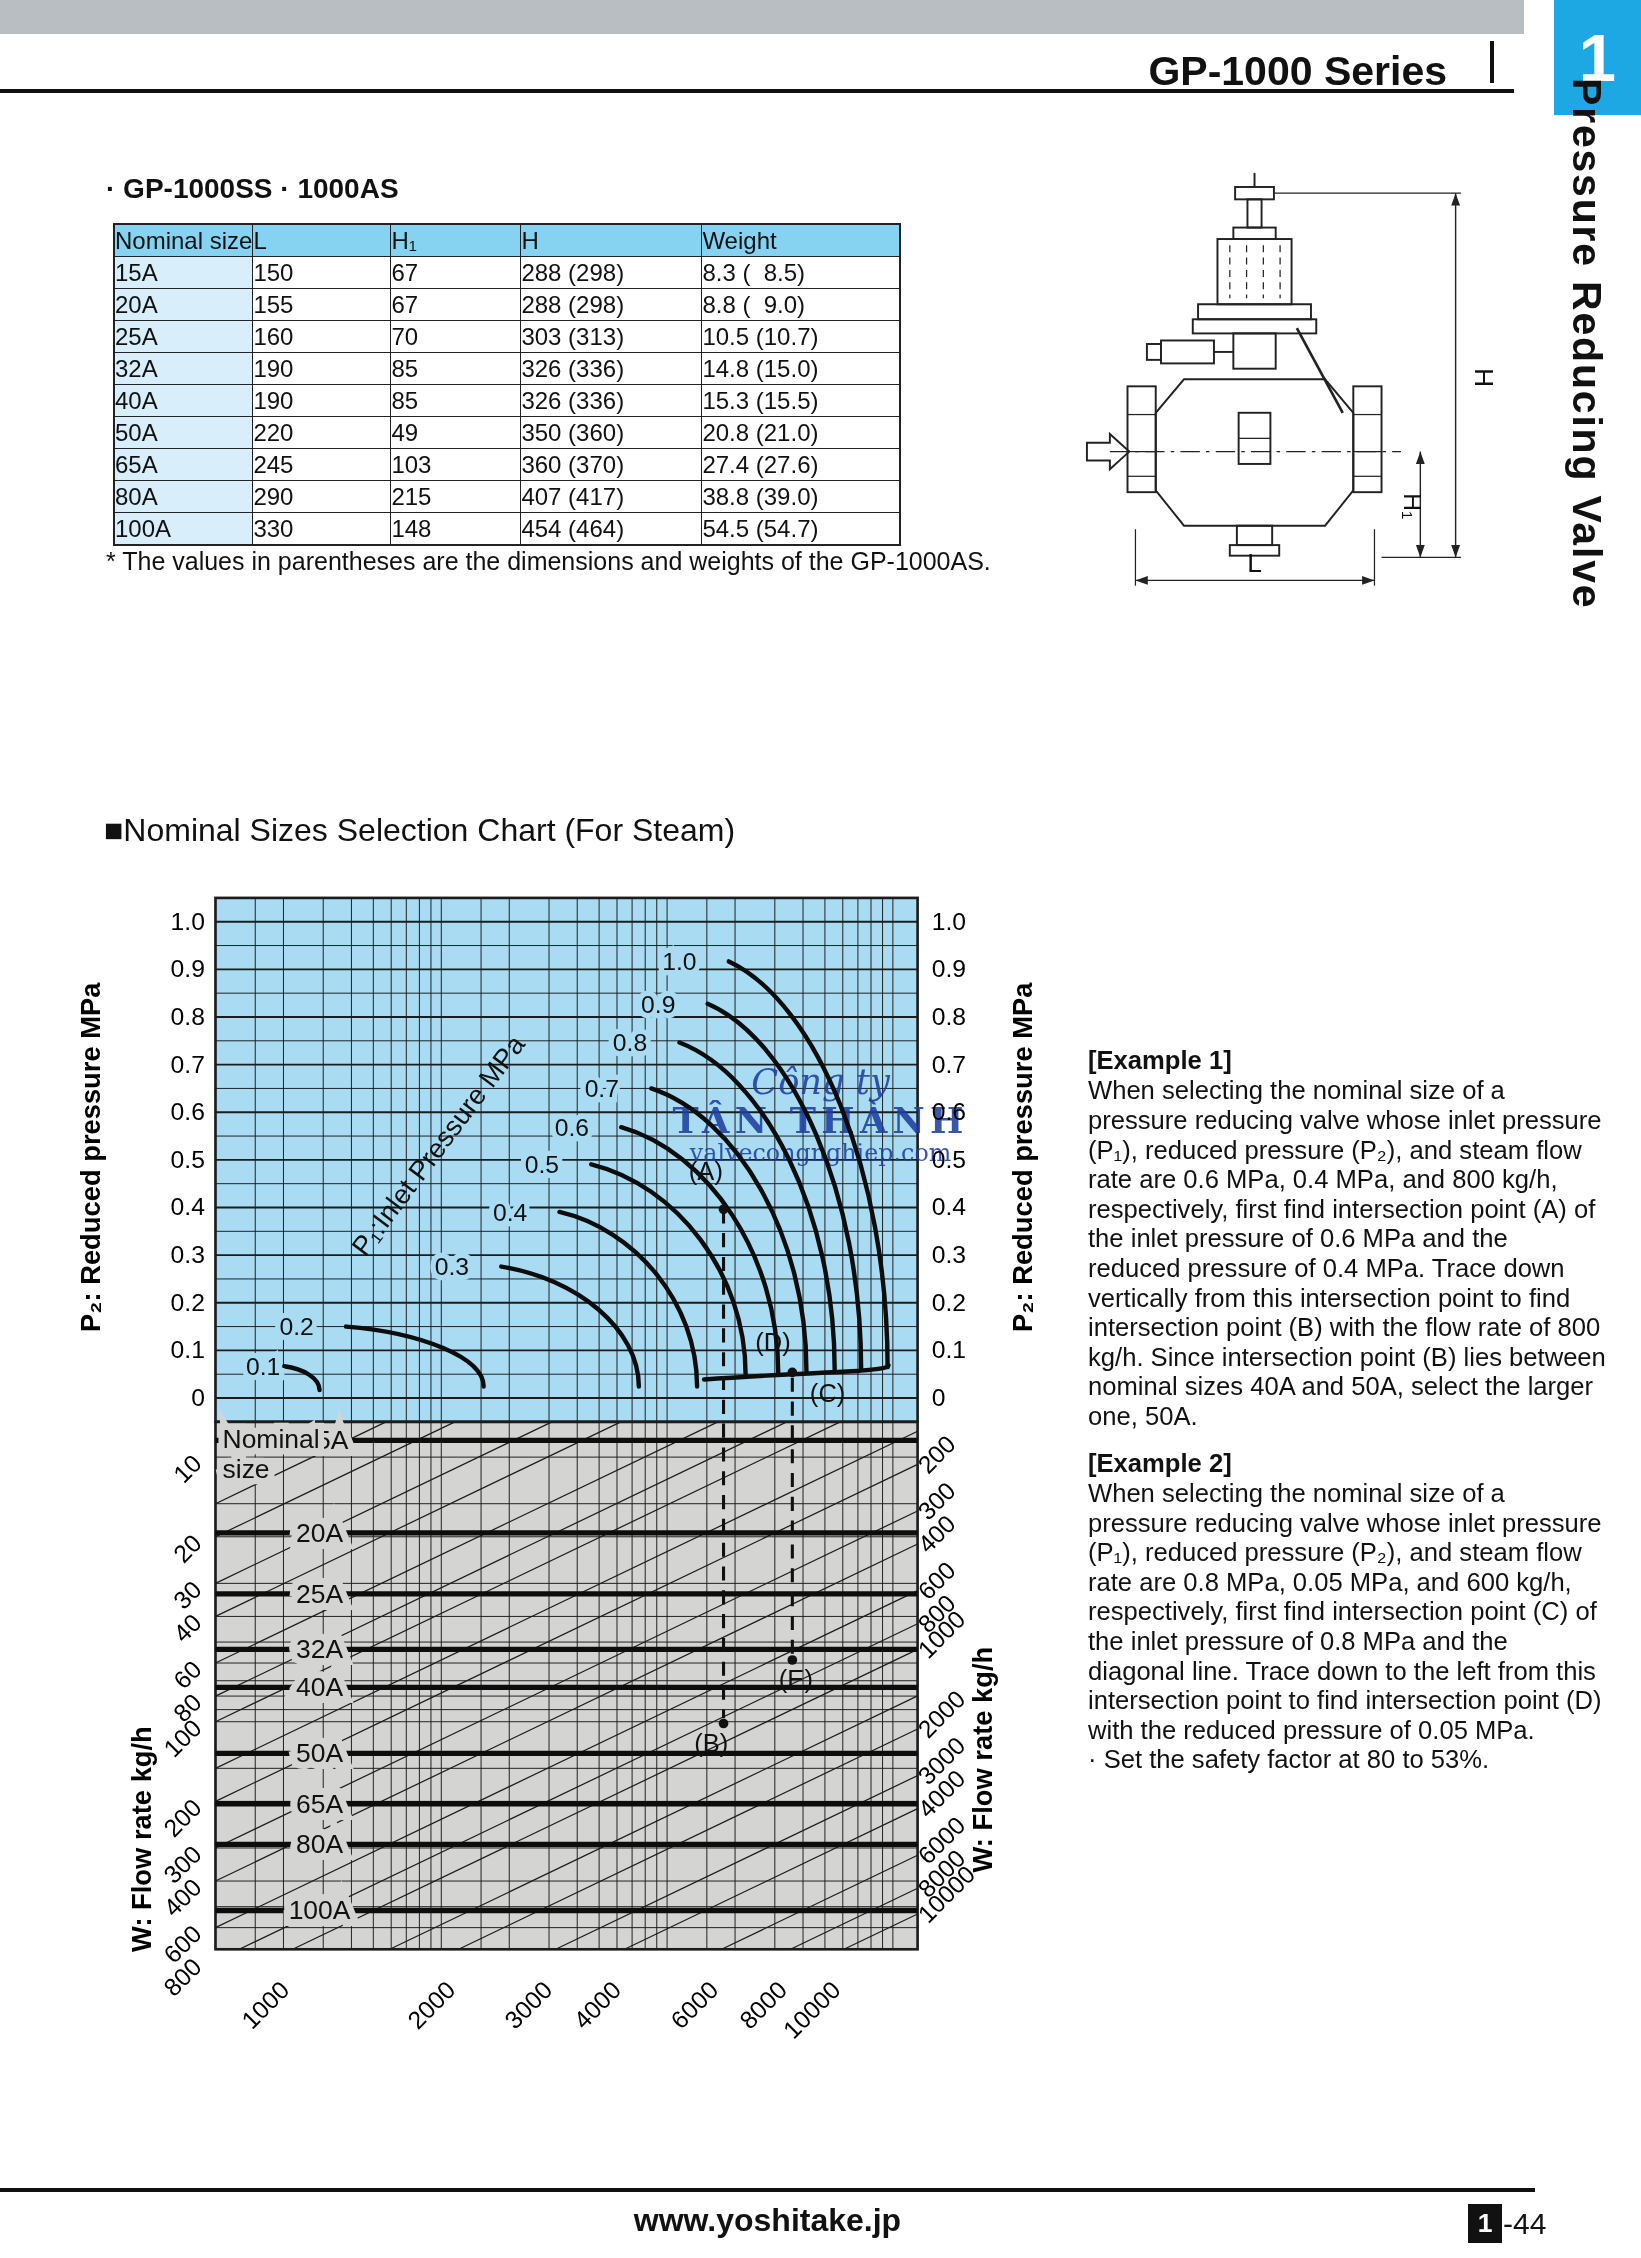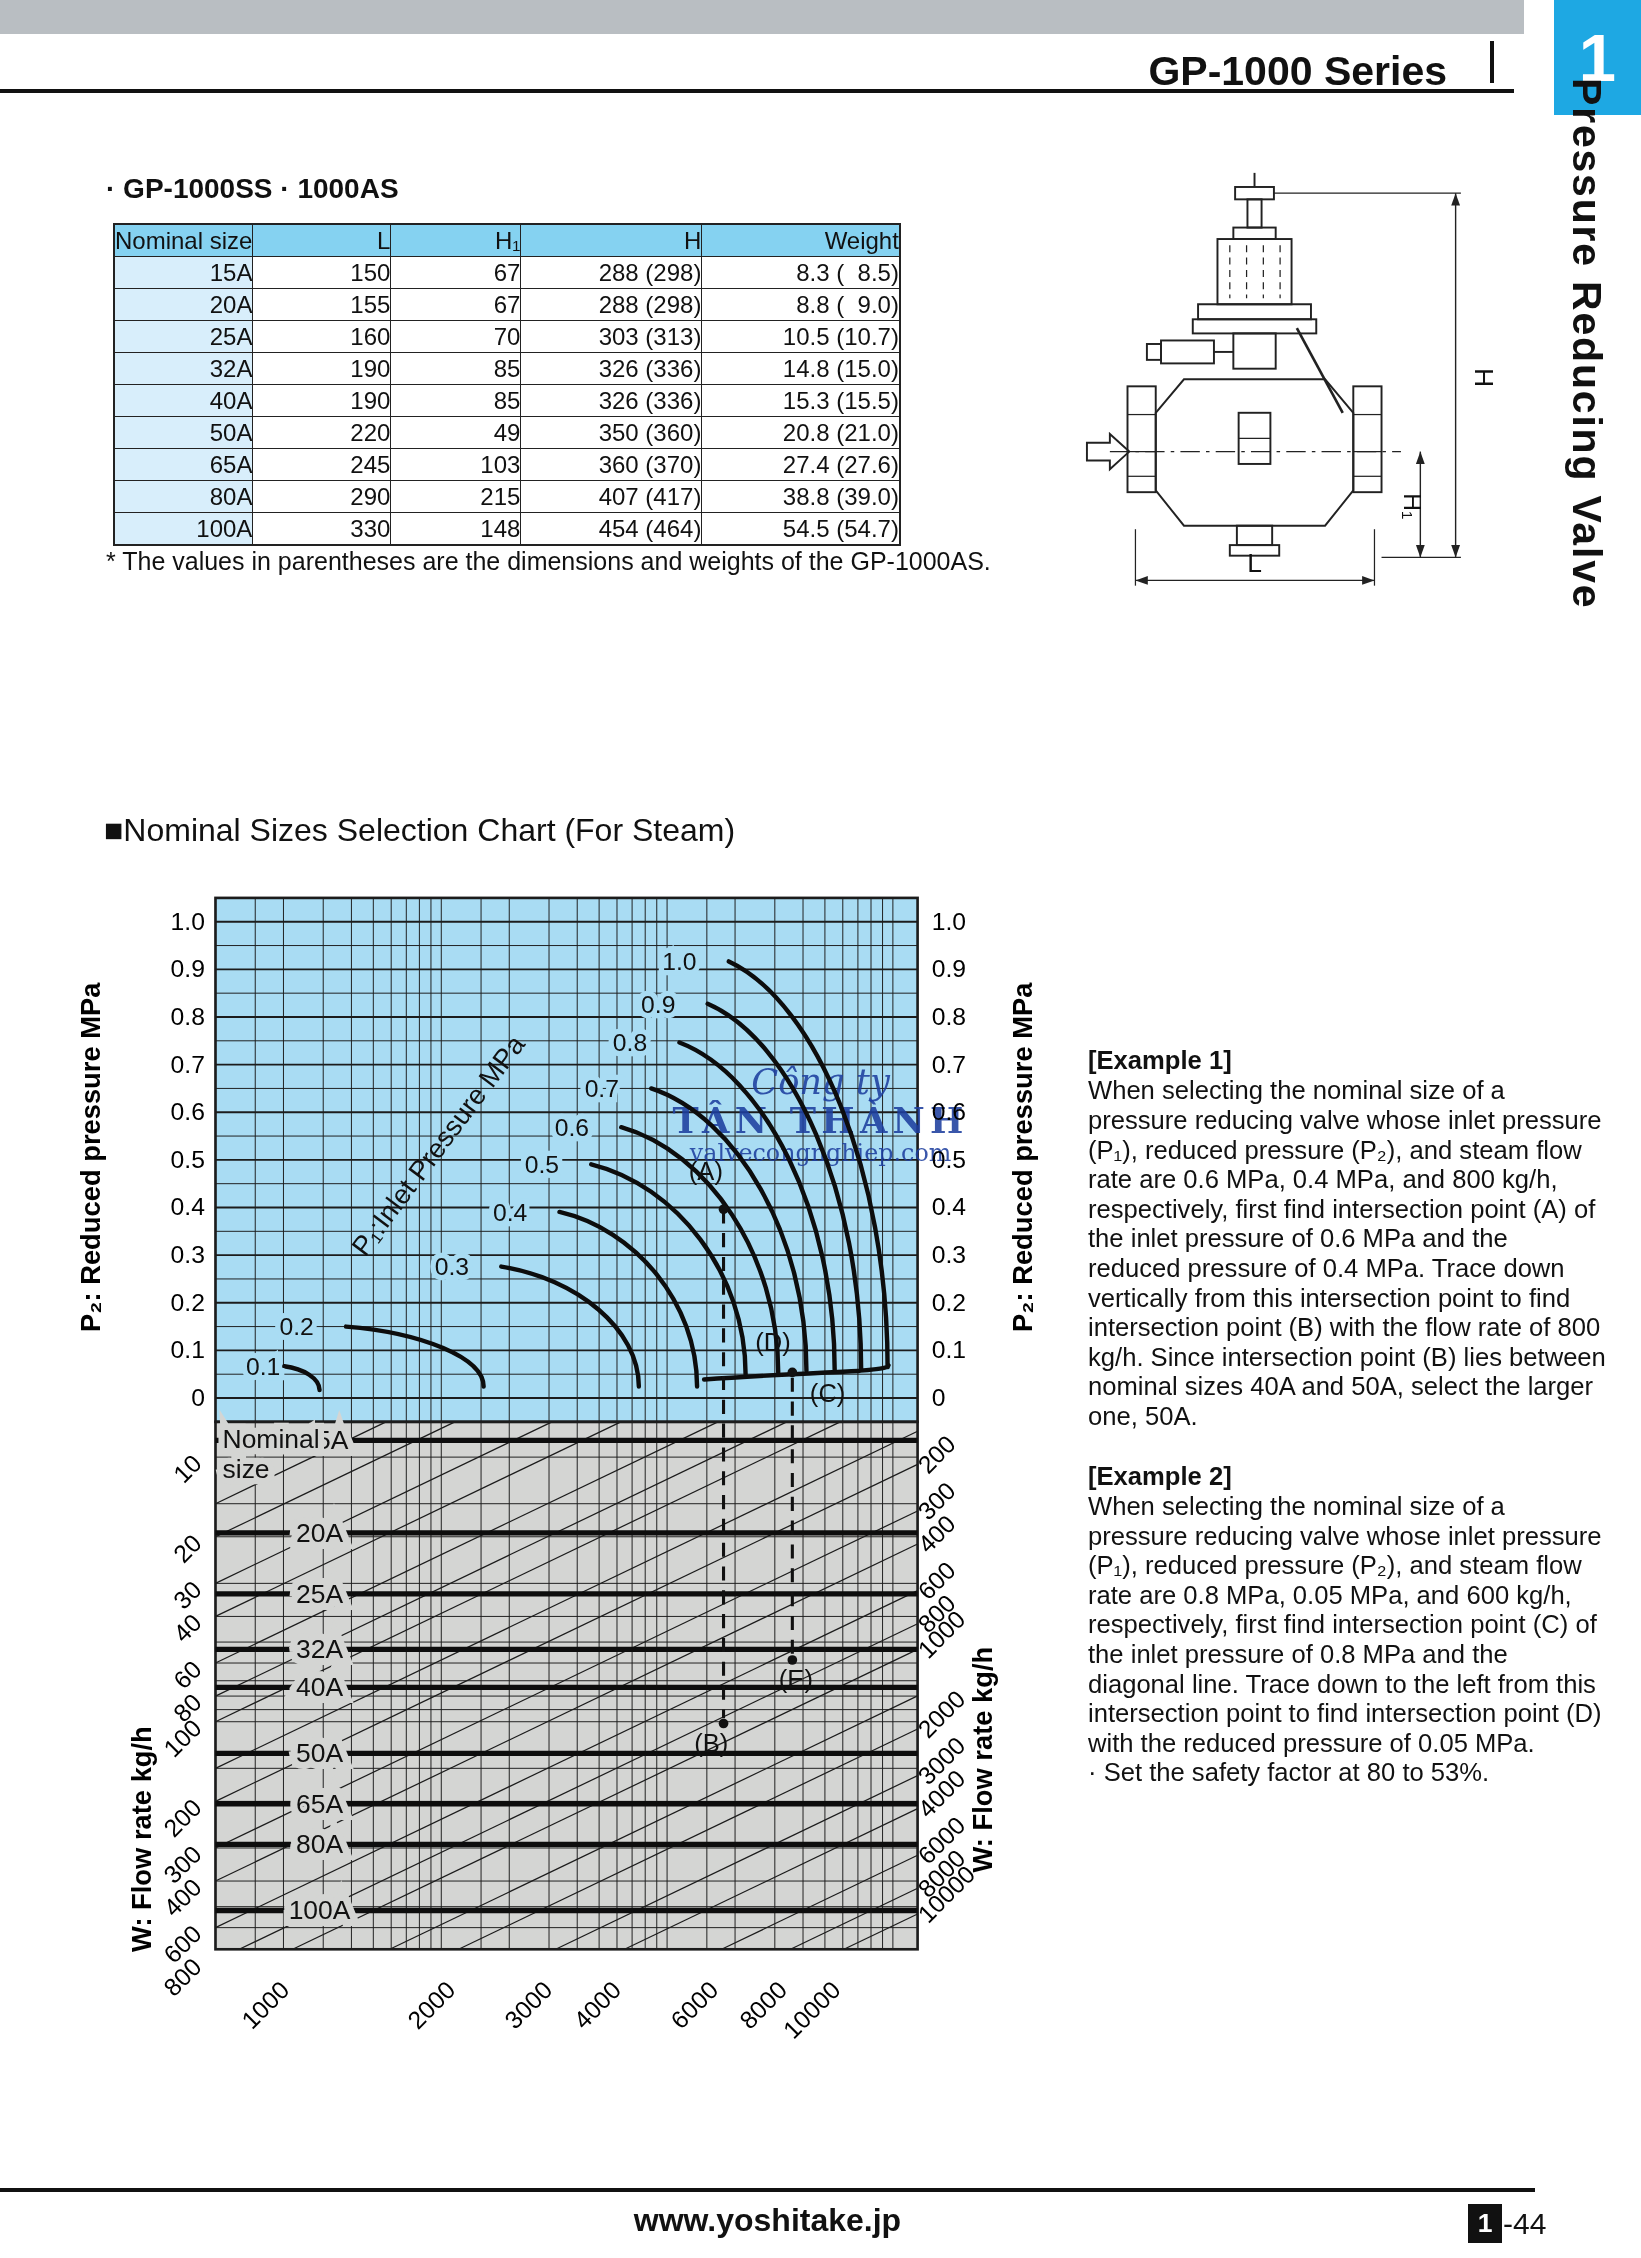--- a/index.html
+++ b/index.html
@@ -8,31 +8,31 @@
   .topbar{position:absolute;left:0;top:0;width:1524px;height:34px;background:#b9bec2;}
   .header-title{position:absolute;top:48px;right:195px;font-size:41px;font-weight:bold;letter-spacing:0px;}
   .header-divider{position:absolute;left:1490px;top:41px;width:3.5px;height:42px;background:#111;}
   .header-rule{position:absolute;left:0;top:89px;width:1514px;height:4.4px;background:#111;}
   .tab1{position:absolute;left:1554px;top:0;width:87px;height:115px;background:#1ea8e3;
         display:flex;align-items:center;justify-content:center;color:#fff;font-size:67px;font-weight:bold;}
   .sidebar-title{position:absolute;left:1563px;top:78px;writing-mode:vertical-rl;
         font-size:41px;font-weight:bold;letter-spacing:1.8px;white-space:nowrap;}
   .table-title{position:absolute;left:106px;top:173px;font-size:28px;font-weight:bold;}
   table.dims{position:absolute;left:113px;top:223px;border-collapse:collapse;table-layout:fixed;
-        font-size:24px;text-align:right;}
+        font-size:24px;text-align:left;}
   table.dims th,table.dims td{border:1.4px solid #222;padding:0;height:31px;overflow:hidden;white-space:pre;}
   table.dims{border:2.6px solid #222;}
   table.dims th{background:#85d2f1;font-weight:normal;}
   table.dims td:first-child{background:#d8eefb;}
   .footnote{position:absolute;left:106px;top:547px;font-size:25px;}
   .section-title{position:absolute;left:104px;top:812px;font-size:32px;font-weight:normal;}
   .examples{position:absolute;left:1088px;top:1046px;width:519px;font-size:25.6px;line-height:29.6px;}
   .examples .ex-head{font-weight:bold;margin:0 0 0.9px 0;}
   .examples p{margin:0;}
-  .ex2{margin-top:30px;}
+  .ex2{margin-top:17px;}
   svg.overlay{position:absolute;left:0;top:0;pointer-events:none;}
   .footer-rule{position:absolute;left:0;top:2188px;width:1535px;height:4.4px;background:#111;}
   .footer-url{position:absolute;left:0;top:2202px;width:1535px;text-align:center;font-size:32px;font-weight:bold;}
   .page-badge{position:absolute;left:1468px;top:2204px;width:34px;height:39px;background:#111;color:#fff;
         display:flex;align-items:center;justify-content:center;font-size:26.5px;font-weight:bold;}
   .page-num-suffix{position:absolute;left:1503px;top:2207px;font-size:30px;}
 </style>
 </head>
 <body>
 

